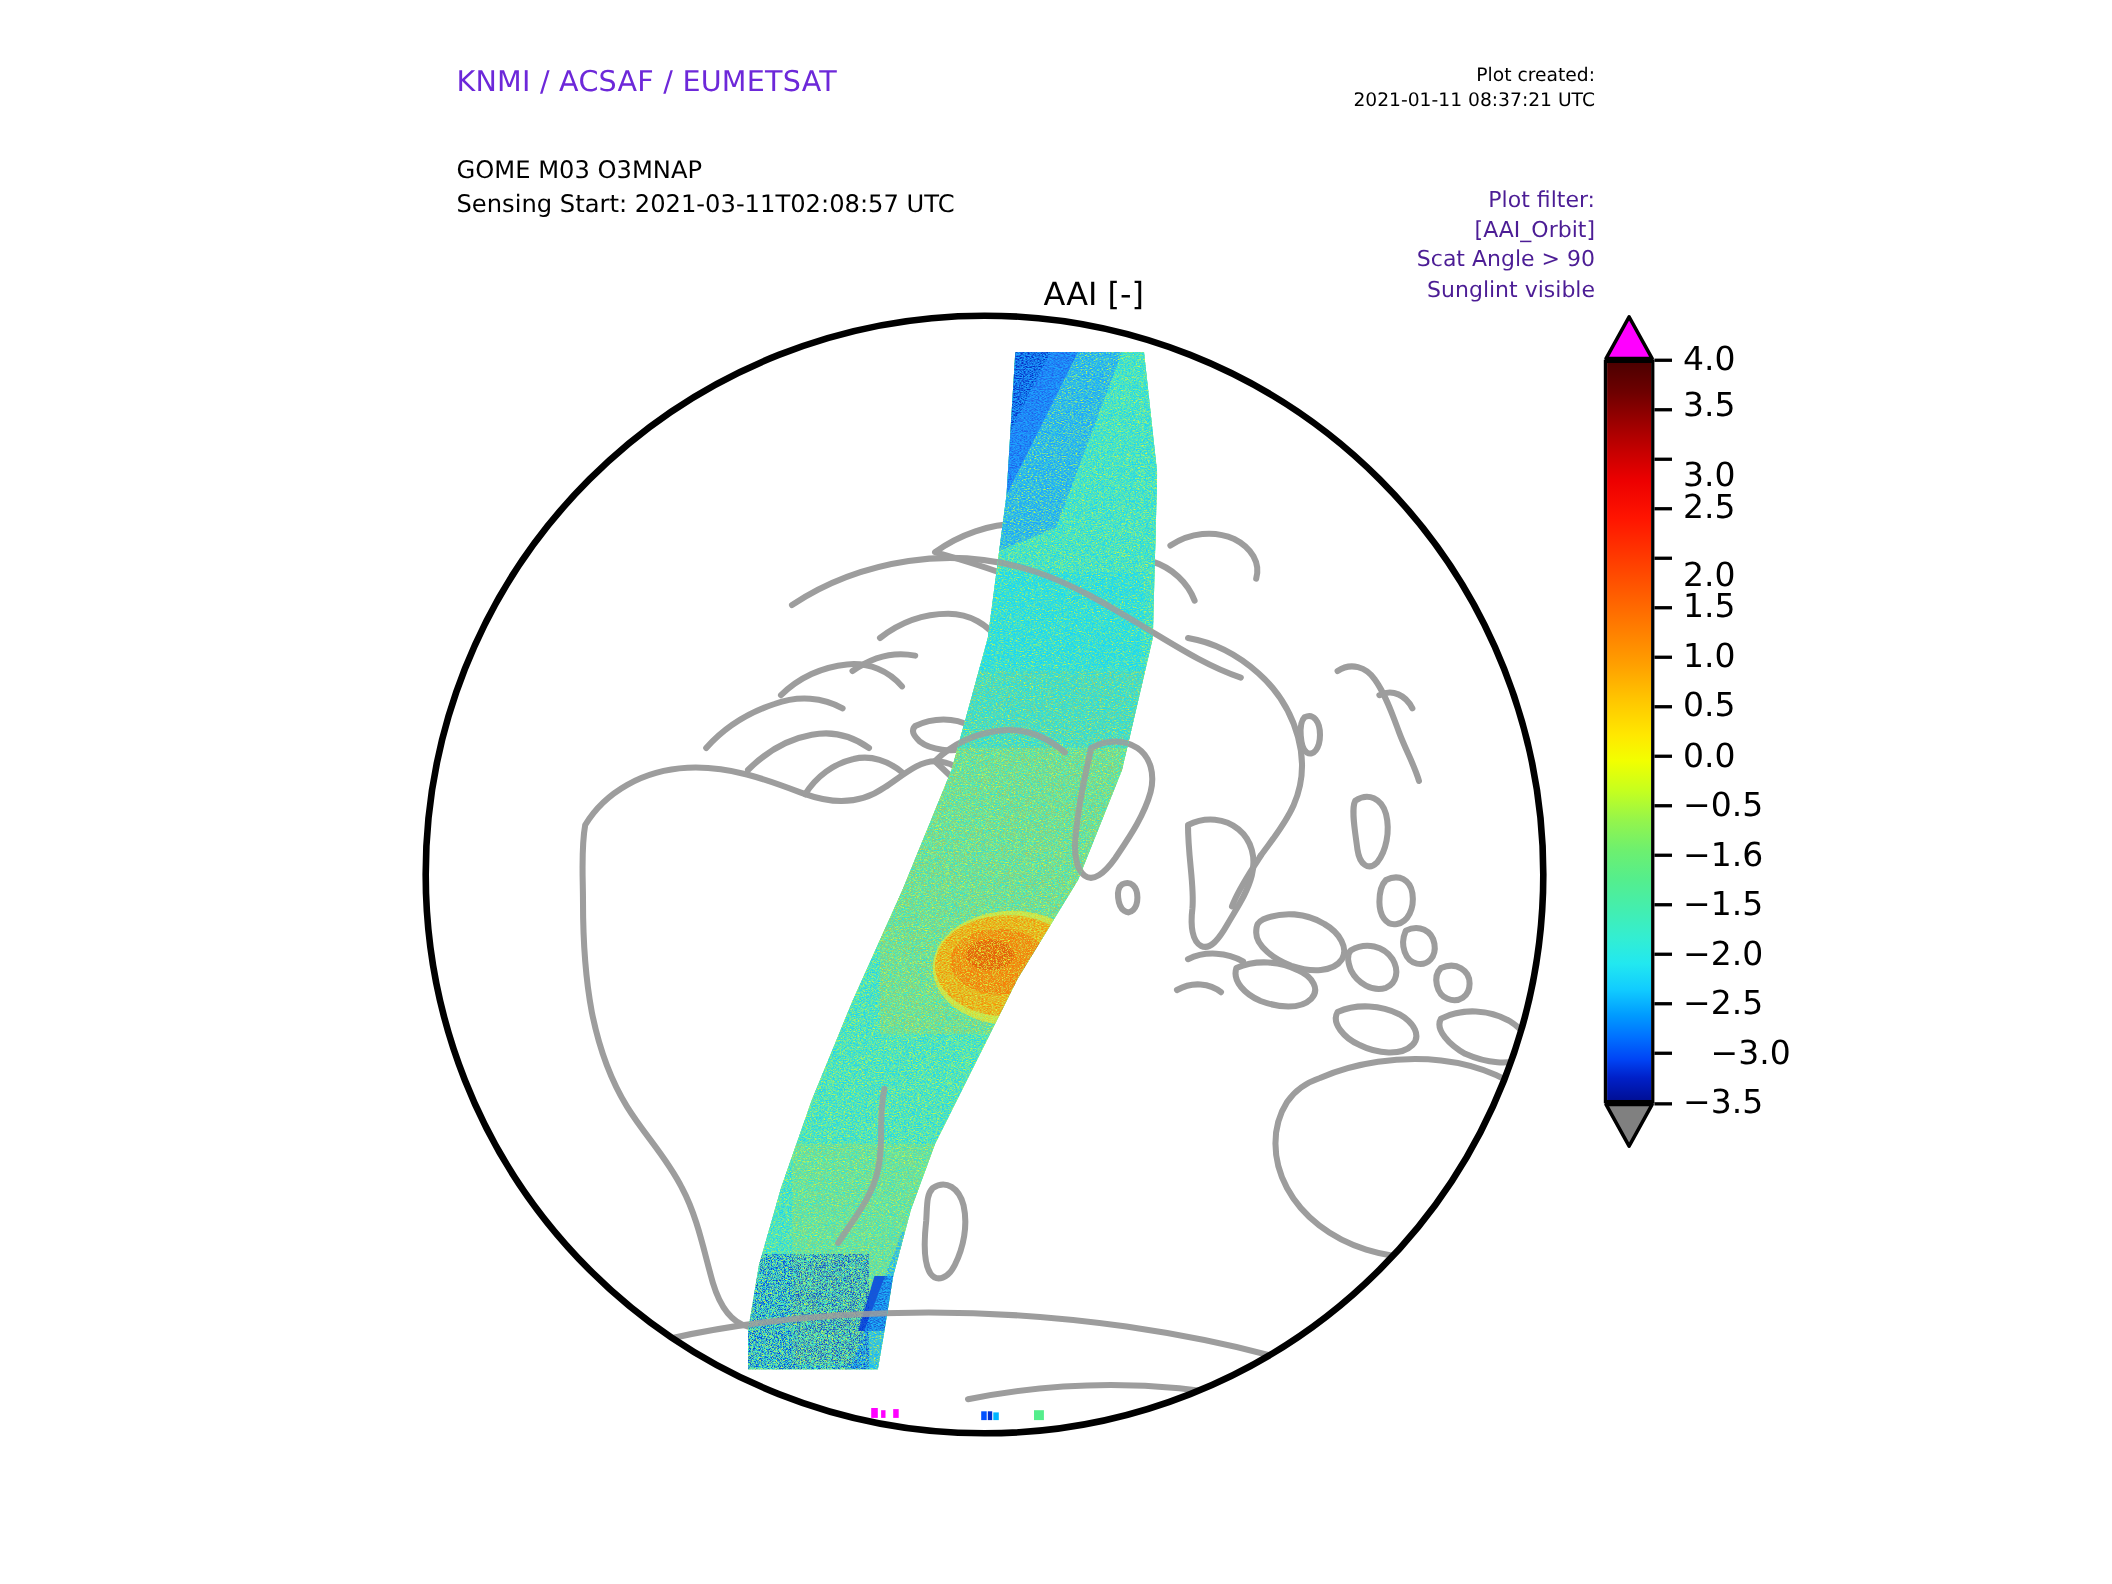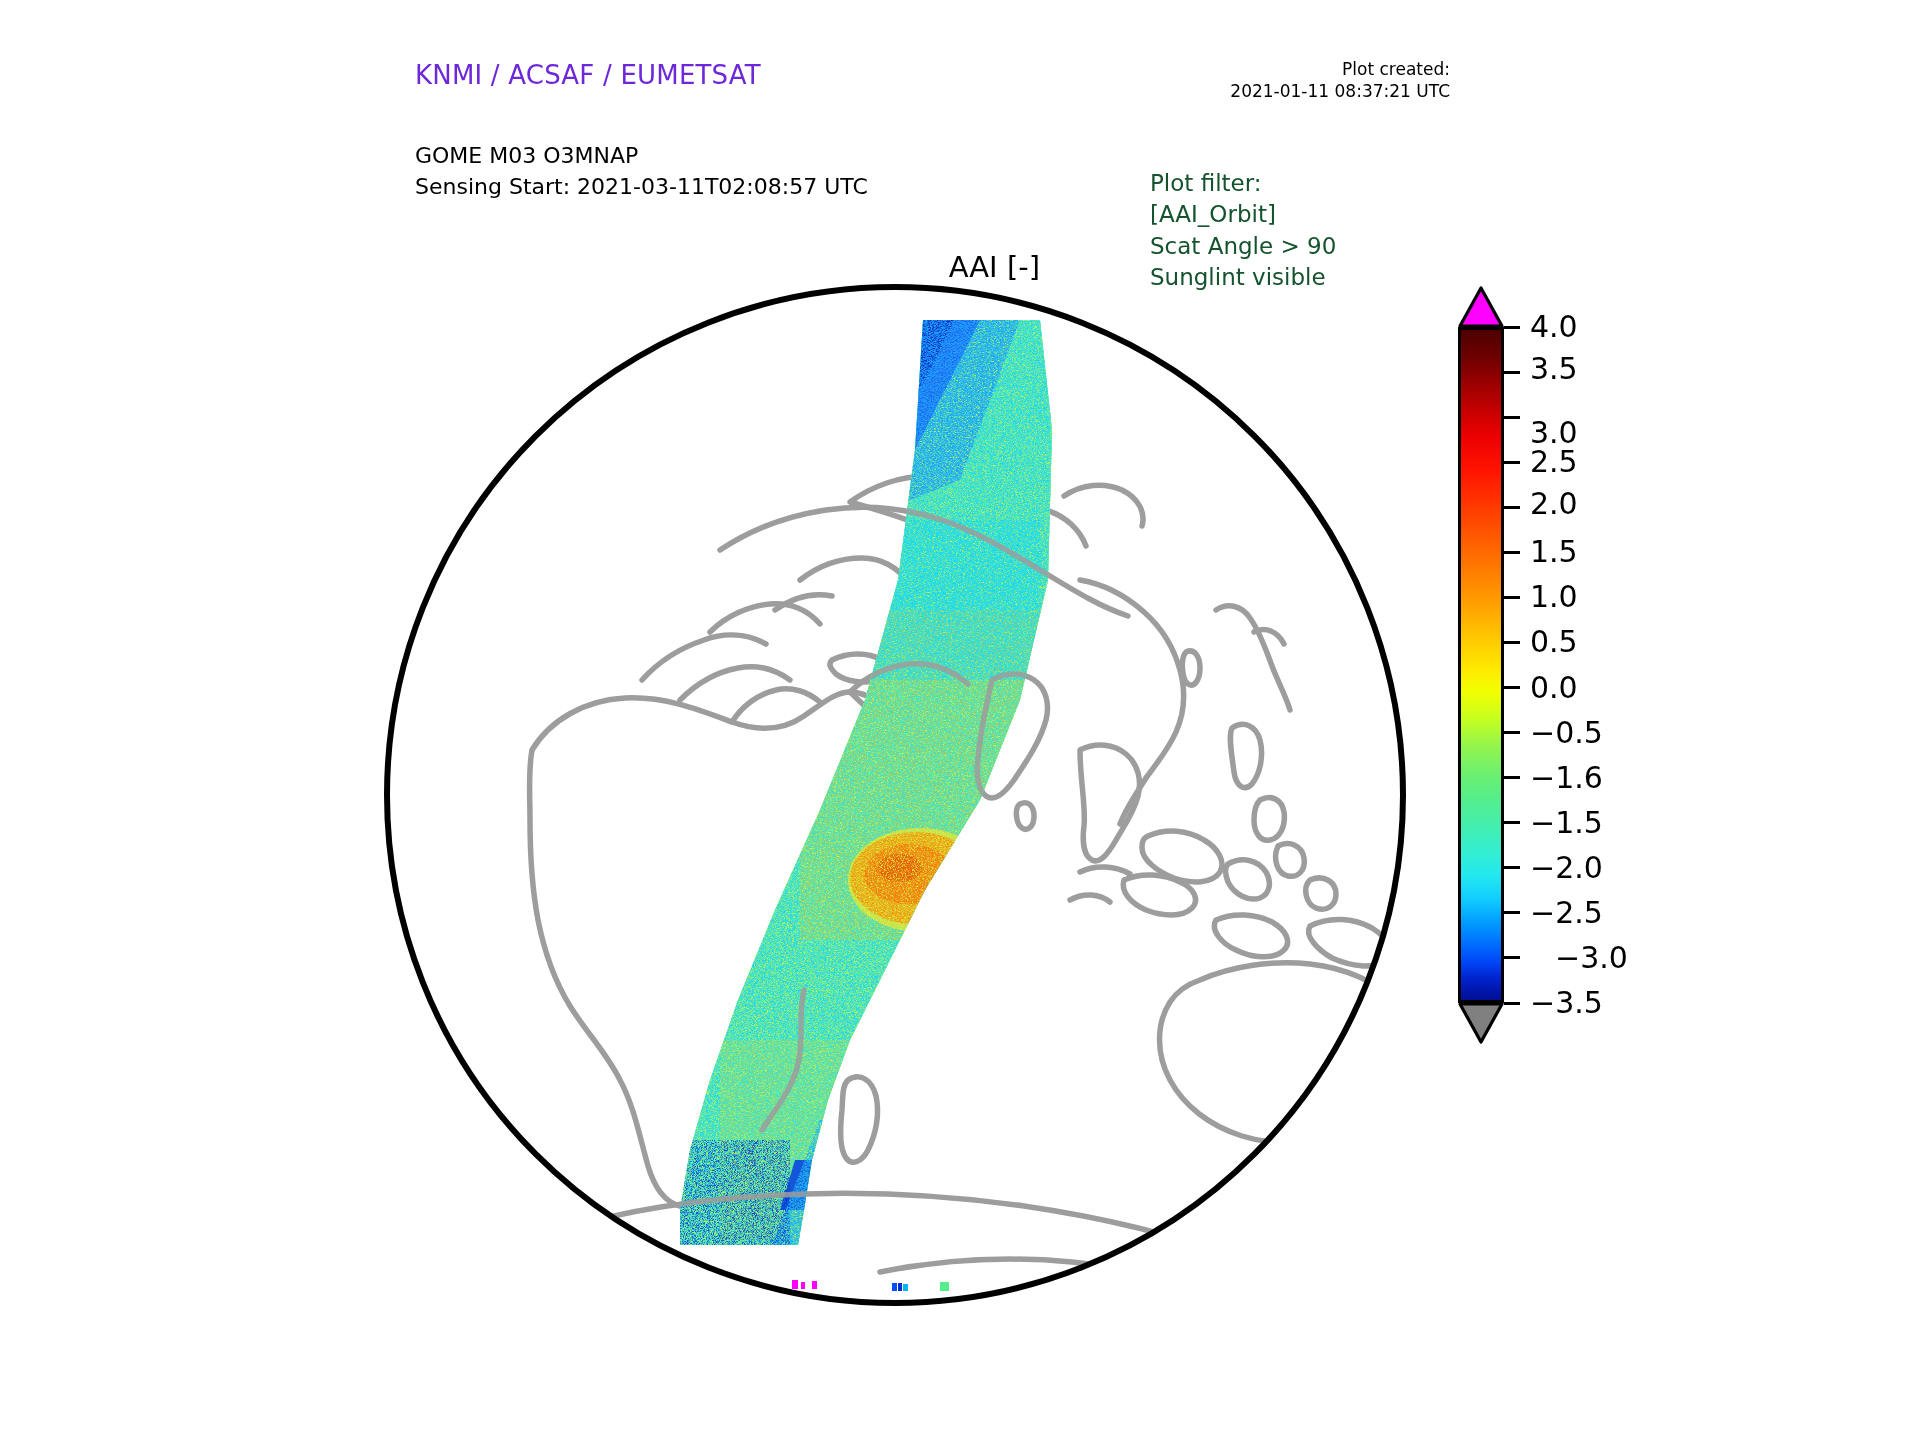--- a/index.html
+++ b/index.html
@@ -10,21 +10,21 @@
 
   
   #org-title{left:415px;top:60px;font-size:26px;color:#6d28d9;letter-spacing:.2px;white-space:nowrap;}
 
   #created-block{left:1100px;top:58px;width:350px;text-align:right;font-size:17px;line-height:1.32;color:#000;}
 
   #product-block{left:415px;top:140px;font-size:22px;line-height:1.42;color:#000;white-space:nowrap;}
 
   #quantity-title{left:620px;top:250px;width:420px;text-align:right;font-size:29px;color:#000;}
 
-  #filter-block{left:1150px;top:168px;width:300px;font-size:23px;line-height:1.36;color:#14532d;}
+  #filter-block{left:1150px;top:168px;width:300px;text-align:right;font-size:20px;line-height:1.36;color:#4c1d95;}
 
   
   #map-area{left:380px;top:280px;width:1030px;height:1030px;}
   #globe-svg{position:absolute;left:0;top:0;}
 
   
   #colorbar-group{left:1448px;top:286px;width:330px;height:790px;}
 
   #cb-over{position:absolute;left:10px;top:0px;width:46px;height:42px;}
   #cb-under{position:absolute;left:10px;top:716px;width:46px;height:42px;}
@@ -349,21 +349,21 @@
   <div id="cb-ticks">
       <div class="cb-tick" style="top: 39.5px;"></div>
       <div class="cb-label" style="top: 41px;">4.0</div>
       <div class="cb-tick" style="top: 84.5667px;"></div>
       <div class="cb-label" style="top: 83px;">3.5</div>
       <div class="cb-tick" style="top: 129.633px;"></div>
       <div class="cb-label" style="top: 131.133px; margin-top: 16px;">3.0</div>
       <div class="cb-tick" style="top: 174.7px;"></div>
       <div class="cb-label" style="top: 176.2px;">2.5</div>
       <div class="cb-tick" style="top: 219.767px;"></div>
-      <div class="cb-label" style="top: 218px;">2.0</div>
+      <div class="cb-label" style="top: 238px;">2.0</div>
       <div class="cb-tick" style="top: 264.833px;"></div>
       <div class="cb-label" style="top: 266.333px;">1.5</div>
       <div class="cb-tick" style="top: 309.9px;"></div>
       <div class="cb-label" style="top: 311.4px;">1.0</div>
       <div class="cb-tick" style="top: 354.967px;"></div>
       <div class="cb-label" style="top: 356.467px;">0.5</div>
       <div class="cb-tick" style="top: 400.033px;"></div>
       <div class="cb-label" style="top: 401.533px;">0.0</div>
       <div class="cb-tick" style="top: 445.1px;"></div>
       <div class="cb-label" style="top: 446.6px;">−0.5</div>

